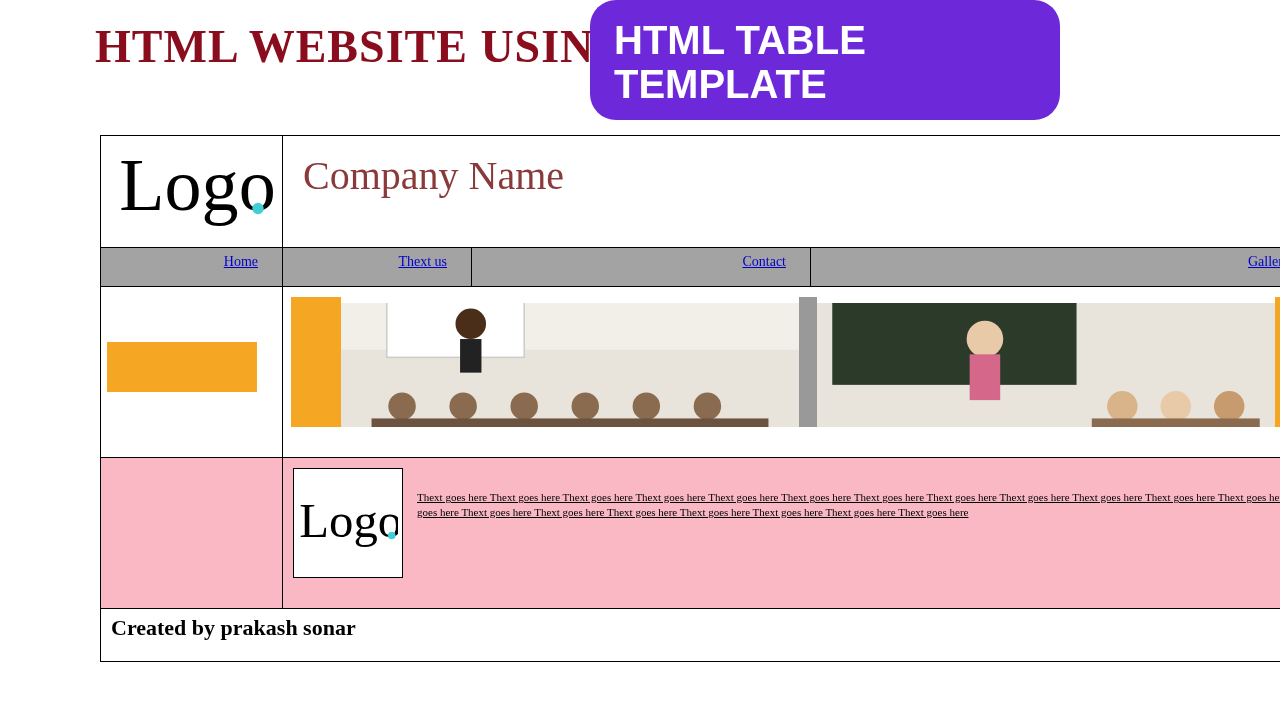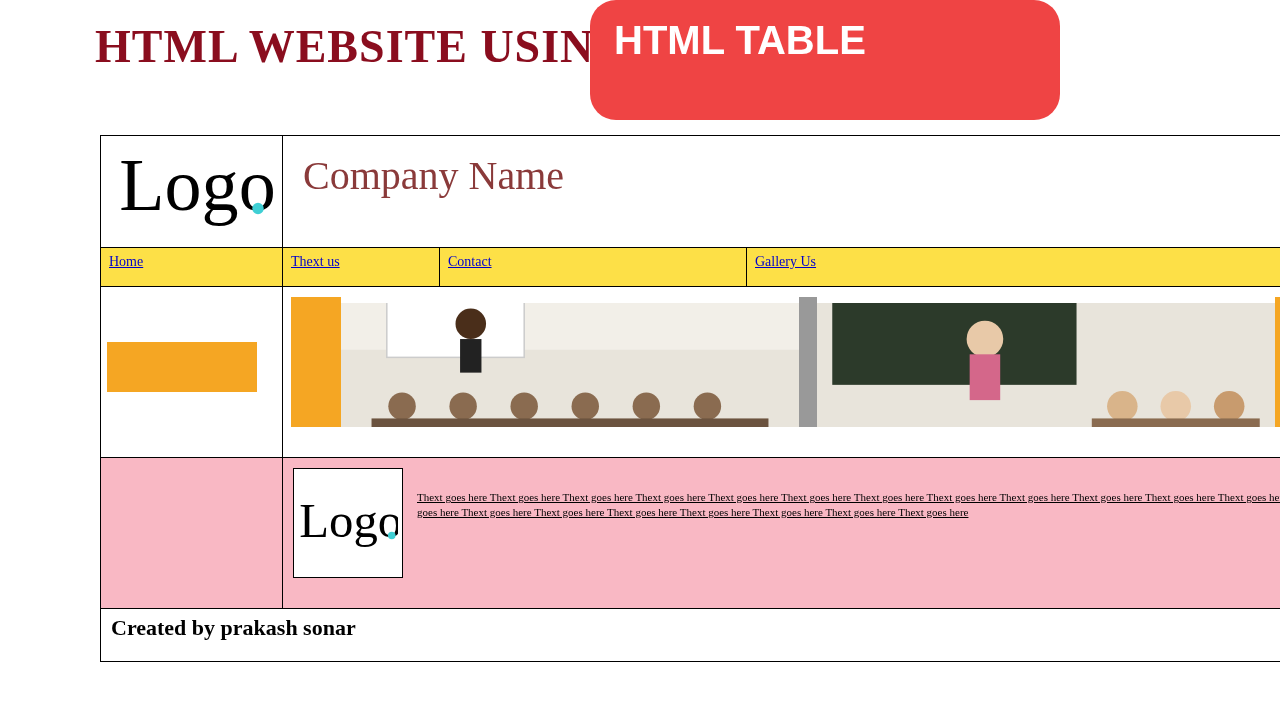--- a/index.html
+++ b/index.html
@@ -1,24 +1,24 @@
 <!DOCTYPE html>
 <html><head>
 <meta charset="utf-8">
 <style>
   html,body{margin:0;padding:0;width:1280px;height:720px;background:#fff;font-family:"Times New Roman",serif;}
   .page{position:relative;width:1280px;height:720px;}
   .title-bar{position:absolute;top:20px;left:95px;font-size:46px;font-weight:bold;color:#8a0d1e;letter-spacing:1px;}
-  .badge{position:absolute;top:0;left:590px;width:470px;height:120px;background:#ef4444;border-radius:26px;color:#fff;font-family:Arial,Helvetica,sans-serif;font-weight:bold;font-size:40px;line-height:1.1;padding:18px 24px 0 24px;box-sizing:border-box;}
+  .badge{position:absolute;top:0;left:590px;width:470px;height:120px;background:#6d28d9;border-radius:26px;color:#fff;font-family:Arial,Helvetica,sans-serif;font-weight:bold;font-size:40px;line-height:1.1;padding:18px 24px 0 24px;box-sizing:border-box;}
   table.outer{position:absolute;top:135px;left:100px;width:1234px;border-collapse:collapse;}
   table.outer td{border:1px solid #000;vertical-align:top;}
   td.logo-cell{width:165px;height:95px;background:#fff;padding:6px 8px;}
   td.company-cell{height:95px;padding:16px 14px 0 14px;}
   .company-name{font-size:40px;color:#8a3a3a;margin-left:6px;}
-  tr.nav td{background:#fde047;height:30px;padding:4px 8px;}
+  tr.nav td{background:#a3a3a3;height:30px;padding:4px 24px;text-align:right;}
   tr.nav a{color:#0000cc;font-size:14px;text-decoration:underline;}
   td.nav2{width:140px;}
   td.nav3{width:290px;}
   td.banner-left{height:150px;background:#fff;padding:0;position:relative;}
   .orange-block{position:absolute;left:6px;top:55px;width:150px;height:50px;background:#f5a623;}
   td.banner-main{height:150px;background:#fff;padding:10px 8px;}
   .banner-wrap{display:flex;gap:0;height:130px;position:relative;}
   .orange-strip{width:50px;background:#f5a623;}
   .photo{flex:1;background:#ddd;margin:6px 0 0 0;position:relative;overflow:hidden;}
   .photo svg{width:100%;height:100%;}
@@ -32,20 +32,21 @@
   .logo-svg{width:100%;height:100%;}
 </style>
 </head>
 <body>
 <div class="page">
 
 <div class="title-bar">HTML WEBSITE  USING</div>
 
 <div class="badge">
   <div>HTML TABLE</div>
+  <div> TEMPLATE</div>
 </div>
 
 <table class="outer">
 
   <tbody>
         <tr>
     <td class="logo-cell">
       <svg class="logo-svg" viewBox="0 0 160 100">
         <text x="4" y="72" font-family="'Brush Script MT',cursive" font-size="78" fill="#000">Logo</text>
         <circle cx="150" cy="70" r="6" fill="#3fcfd4"></circle>

